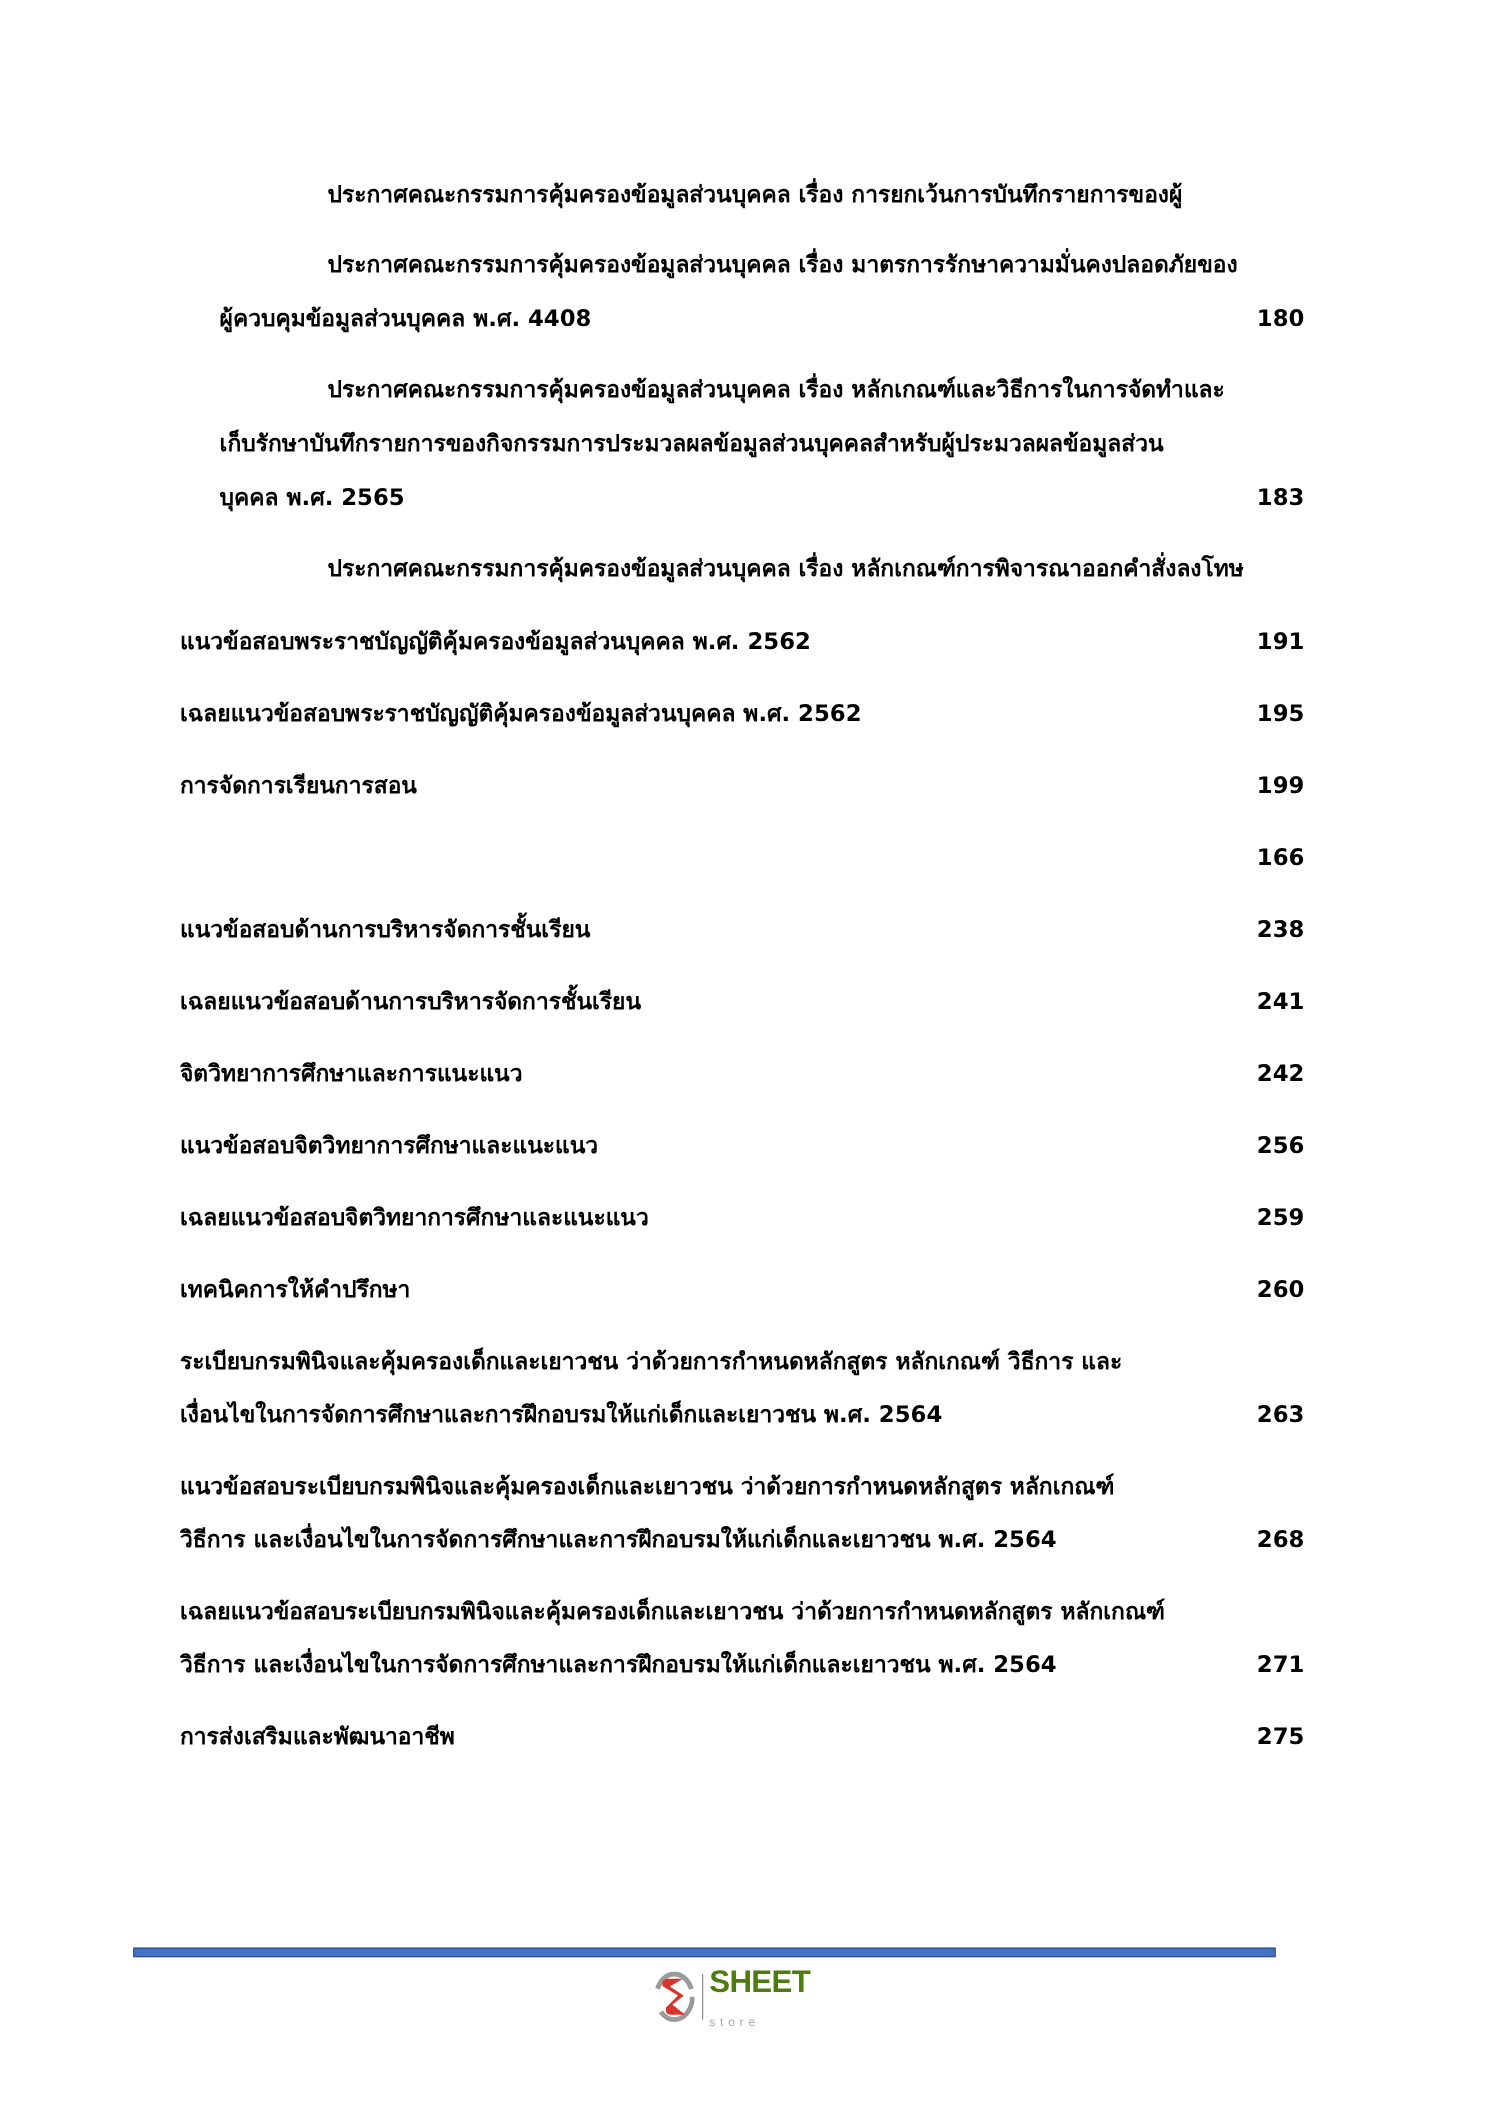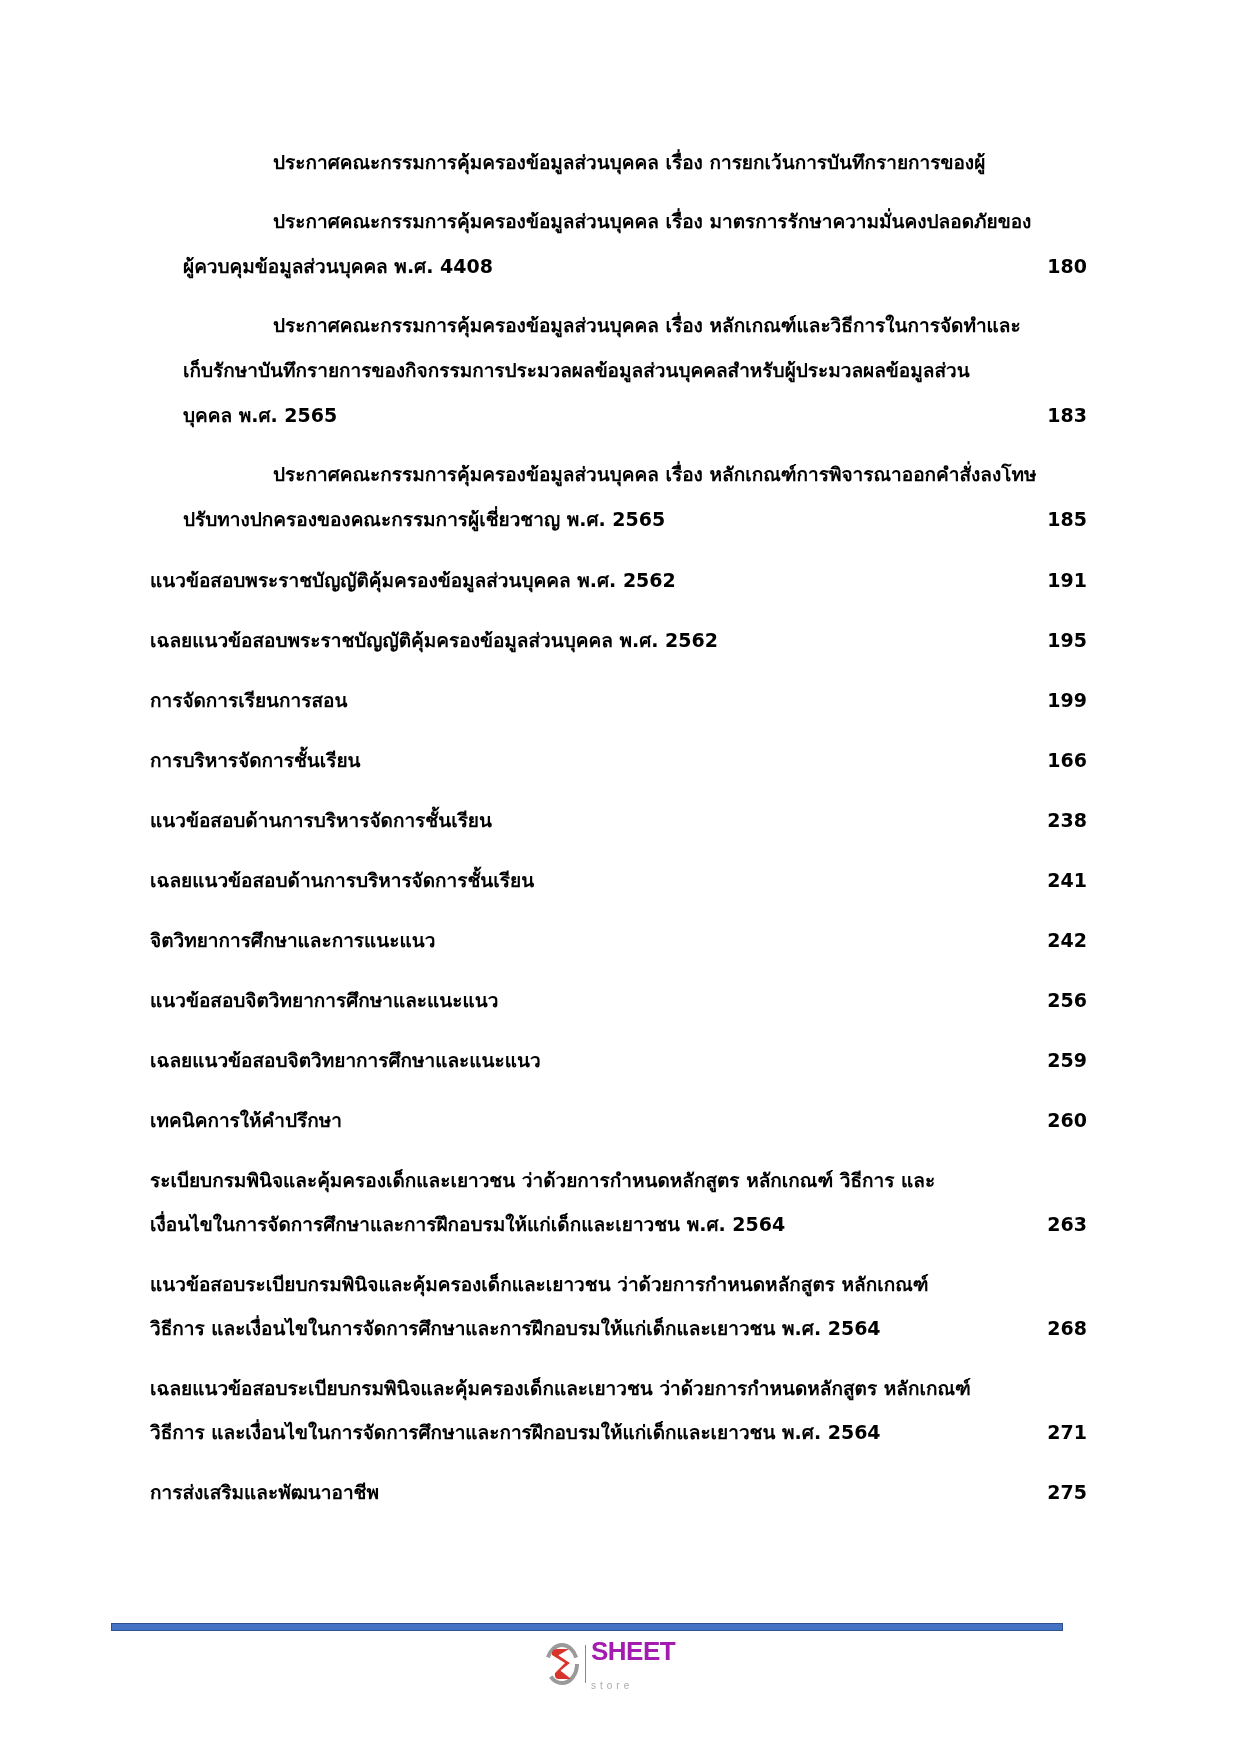--- a/index.html
+++ b/index.html
@@ -42,21 +42,21 @@
   }
   .logo-mark {
     width: 34px; height: 42px; position: relative;
   }
   .logo-divider {
     width: 1px; height: 38px; background: #888; margin: 0 5px 0 6px;
   }
   .logo-text { display: flex; flex-direction: column; line-height: 1; }
   .logo-sheet {
     font-family: "Liberation Sans", sans-serif; font-weight: bold;
-    font-size: 26px; color: #a21caf; letter-spacing: -0.5px;
+    font-size: 26px; color: #4d7c0f; letter-spacing: -0.5px;
   }
   .logo-store {
     font-family: "Liberation Sans", sans-serif; font-size: 10px;
     color: #aaaaaa; letter-spacing: 4px; margin-top: 17px;
   }
 </style>
 </head>
 <body>
 
 <div class="toc">
@@ -92,25 +92,20 @@
         <span class="leader"></span>
         <span class="page">183</span>
       </div>
   </div>
   <div class="gap-sub"></div>
 
   <div class="entry sub">
     <div class="line first">
         <span class="text">ประกาศคณะกรรมการคุ้มครองข้อมูลส่วนบุคคล เรื่อง หลักเกณฑ์การพิจารณาออกคำสั่งลงโทษ</span>
       </div>
-    <div class="line">
-        <span class="text">ปรับทางปกครองของคณะกรรมการผู้เชี่ยวชาญ พ.ศ. 2565</span>
-        <span class="leader"></span>
-        <span class="page">185</span>
-      </div>
   </div>
   <div class="gap-main"></div>
 
   <div class="entry main">
     <div class="line">
         <span class="text">แนวข้อสอบพระราชบัญญัติคุ้มครองข้อมูลส่วนบุคคล พ.ศ. 2562</span>
         <span class="leader"></span>
         <span class="page">191</span>
       </div>
   </div>
@@ -129,21 +124,20 @@
     <div class="line">
         <span class="text">การจัดการเรียนการสอน</span>
         <span class="leader"></span>
         <span class="page">199</span>
       </div>
   </div>
   <div class="gap-main"></div>
 
   <div class="entry main">
     <div class="line">
-        <span class="text">การบริหารจัดการชั้นเรียน</span>
         <span class="leader"></span>
         <span class="page">166</span>
       </div>
   </div>
   <div class="gap-main"></div>
 
   <div class="entry main">
     <div class="line">
         <span class="text">แนวข้อสอบด้านการบริหารจัดการชั้นเรียน</span>
         <span class="leader"></span>

